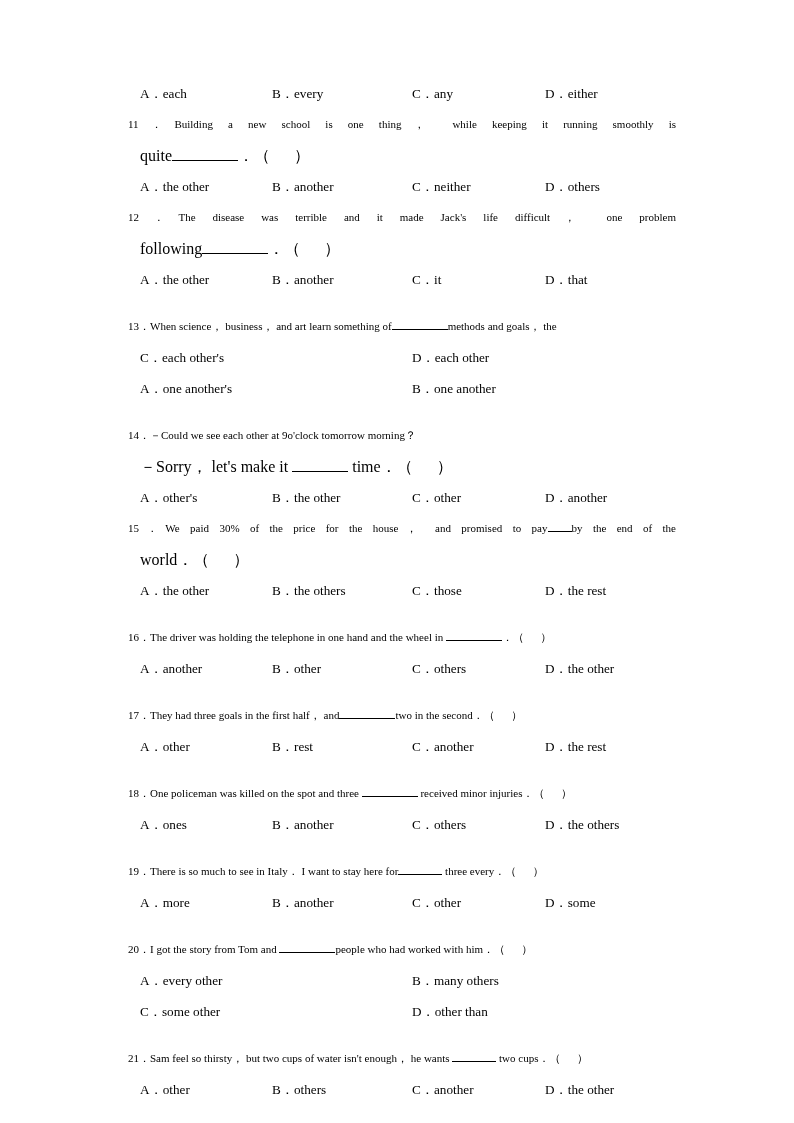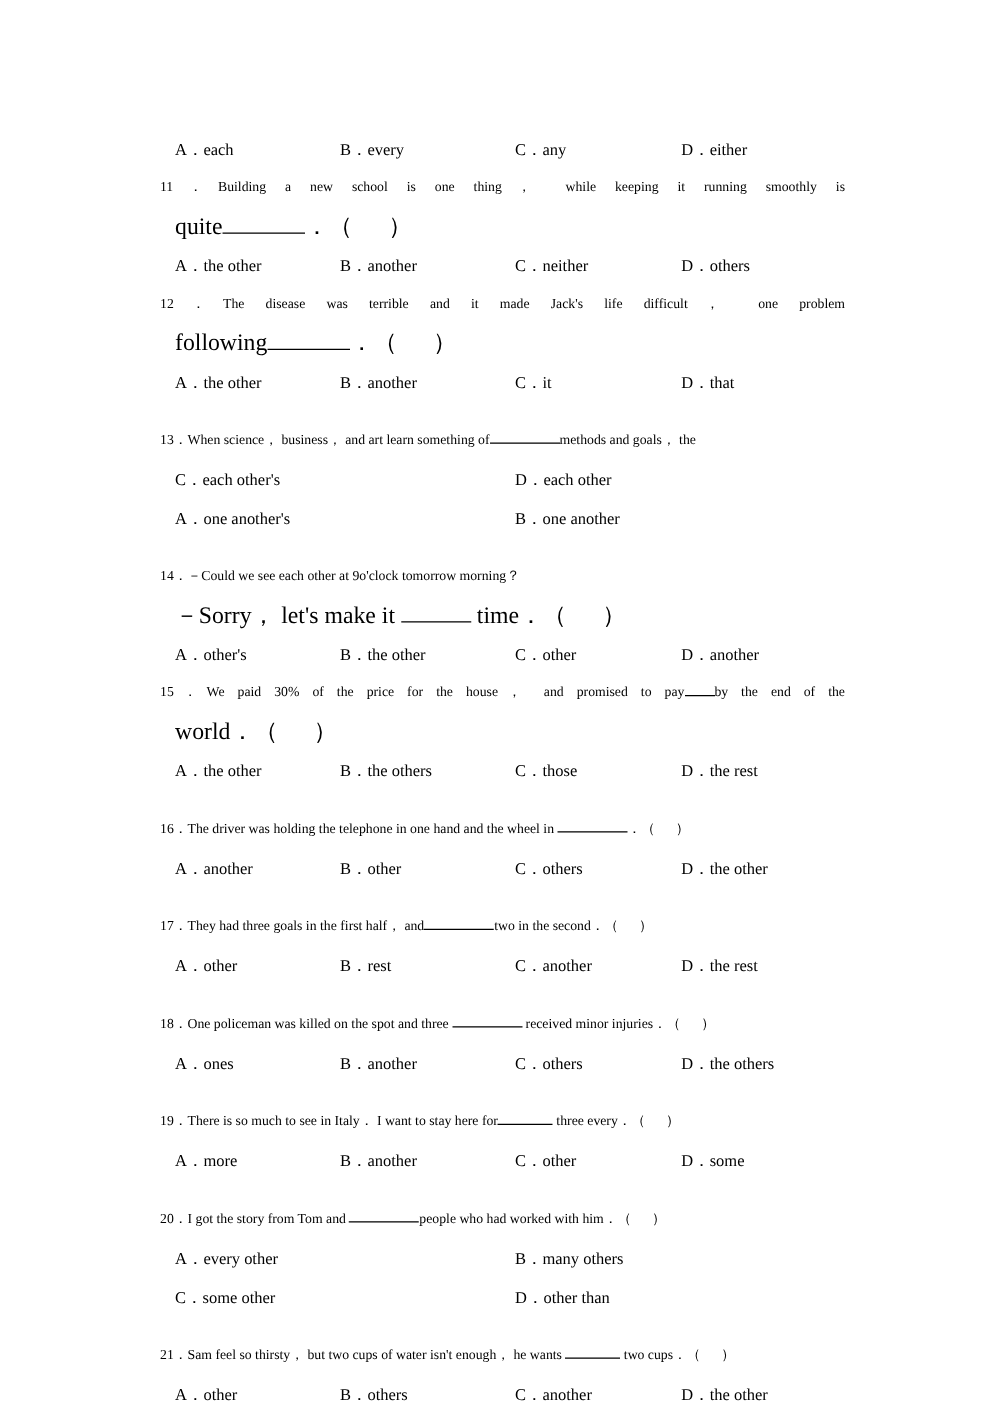--- a/index.html
+++ b/index.html
@@ -12,21 +12,21 @@
     height: 1123px;
     font-family: "Liberation Serif", "DejaVu Serif", serif;
     color: #000000;
     -webkit-font-smoothing: antialiased;
   }
   .page {
     position: relative;
     width: 692px;
     height: 1123px;
     box-sizing: border-box;
-    padding: 104px 104px 0 128px;
+    padding: 78px 104px 0 128px;
     background: #ffffff;
     overflow: hidden;
   }
   .qblock {
     margin: 0 0 0 0;
   }
   .stem {
     position: relative;
     font-size: 11px;
     line-height: 31px;
@@ -38,21 +38,21 @@
     white-space: normal;
     width: 548px;
   }
   .stem.normal {
     white-space: nowrap;
     margin-top: 16px;
   }
   
   .cont {
     padding-left: 12px;
-    font-size: 19px;
+    font-size: 16px;
     line-height: 31px;
     white-space: nowrap;
   }
   .qnum {
     white-space: nowrap;
   }
   
   .blank {
     display: inline-block;
     border-bottom: 1.3px solid #000;

